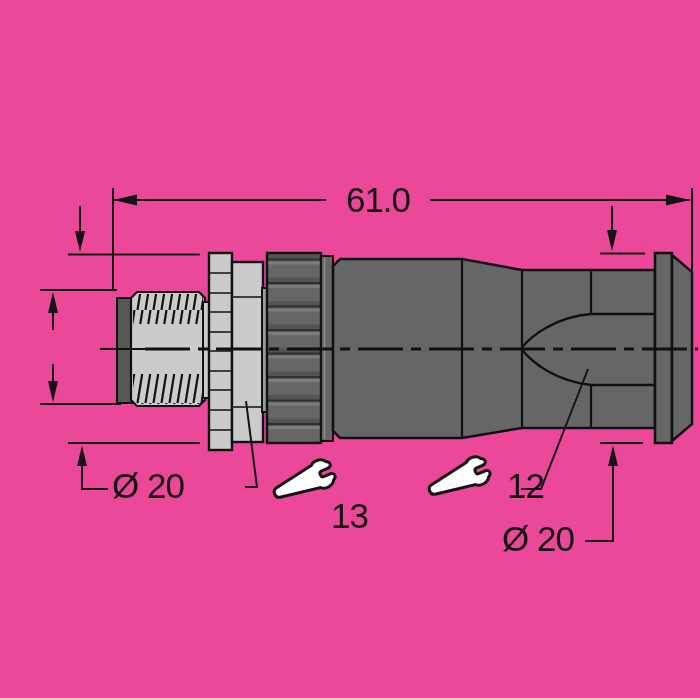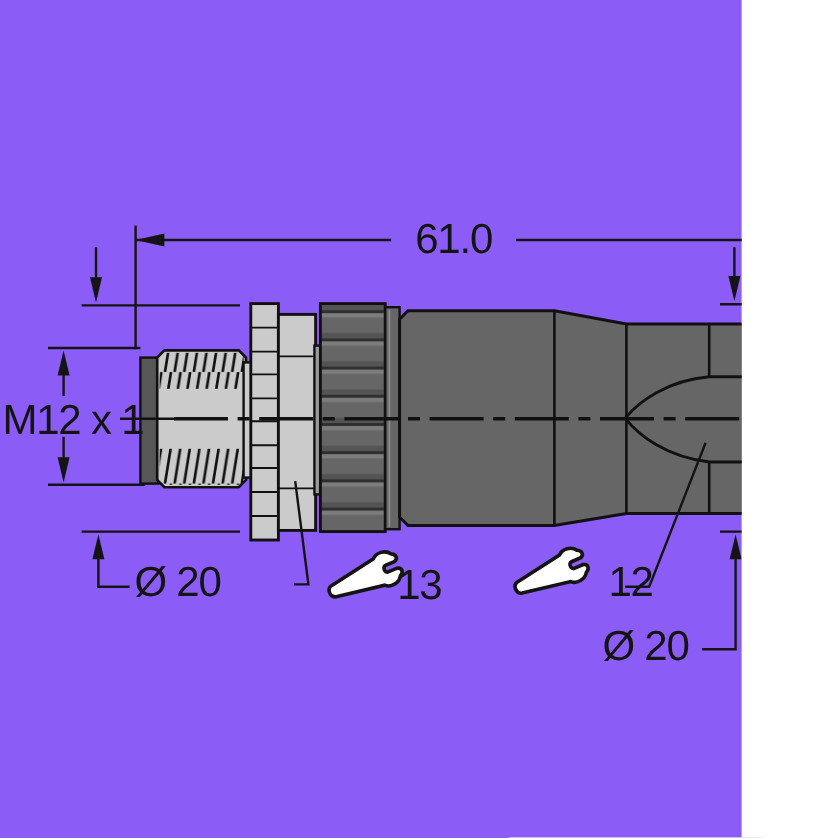--- a/index.html
+++ b/index.html
@@ -1,17 +1,17 @@
 <!DOCTYPE html>
 <html><head>
 <meta charset="utf-8">
 <style>
   html,body{margin:0;padding:0;background:#fff;}
   #stage{
-    position:relative;width:618px;height:698px;background:#8b5cf6;overflow:hidden;
+    position:relative;width:700px;height:698px;background:#ec4899;overflow:hidden;
     font-family:"Liberation Sans","DejaVu Sans",sans-serif;color:#141414;
   }
   #lineart{position:absolute;left:0;top:0;}
   .dimtext{
     position:absolute;font-size:35px;font-weight:400;color:#141414;
     letter-spacing:-1px;white-space:nowrap;line-height:1;
   }
   .center{text-align:center;}
 </style>
 </head>
@@ -125,22 +125,21 @@
                C13,15 5,16 1,12 L-40,5 C-45,4 -45,-4 -40,-5 L1,-12 C5,-16 13,-15 16,-10 Z" fill="#ffffff" stroke="#141414" stroke-width="3"></path>
     </g>
     <g transform="translate(470,474) rotate(-23)">
       <path d="M16,-10 C20,-8 20,-4 16,-3 L8,-3 C5,-3 5,3 8,3 L16,3 C20,4 20,8 16,10
                C13,15 5,16 1,12 L-40,5 C-45,4 -45,-4 -40,-5 L1,-12 C5,-16 13,-15 16,-10 Z" fill="#ffffff" stroke="#141414" stroke-width="3"></path>
     </g>
   </svg>
 
   <div class="dimtext center" style="left:326px;top:182px;width:104px;">61.0</div>
 
-  <div class="dimtext" style="left:2px;top:333px;">M12 x 1</div>
 
   <div class="dimtext" style="left:112px;top:468px;">Ø 20</div>
 
-  <div class="dimtext" style="left:331px;top:470px;text-align:right;">13</div>
+  <div class="dimtext" style="left:331px;top:498px;text-align:right;">13</div>
 
   <div class="dimtext" style="left:486px;top:468px;margin-left:21px;">12</div>
 
   <div class="dimtext" style="left:502px;top:521px;">Ø 20</div>
 </div>
 
 </body></html>

